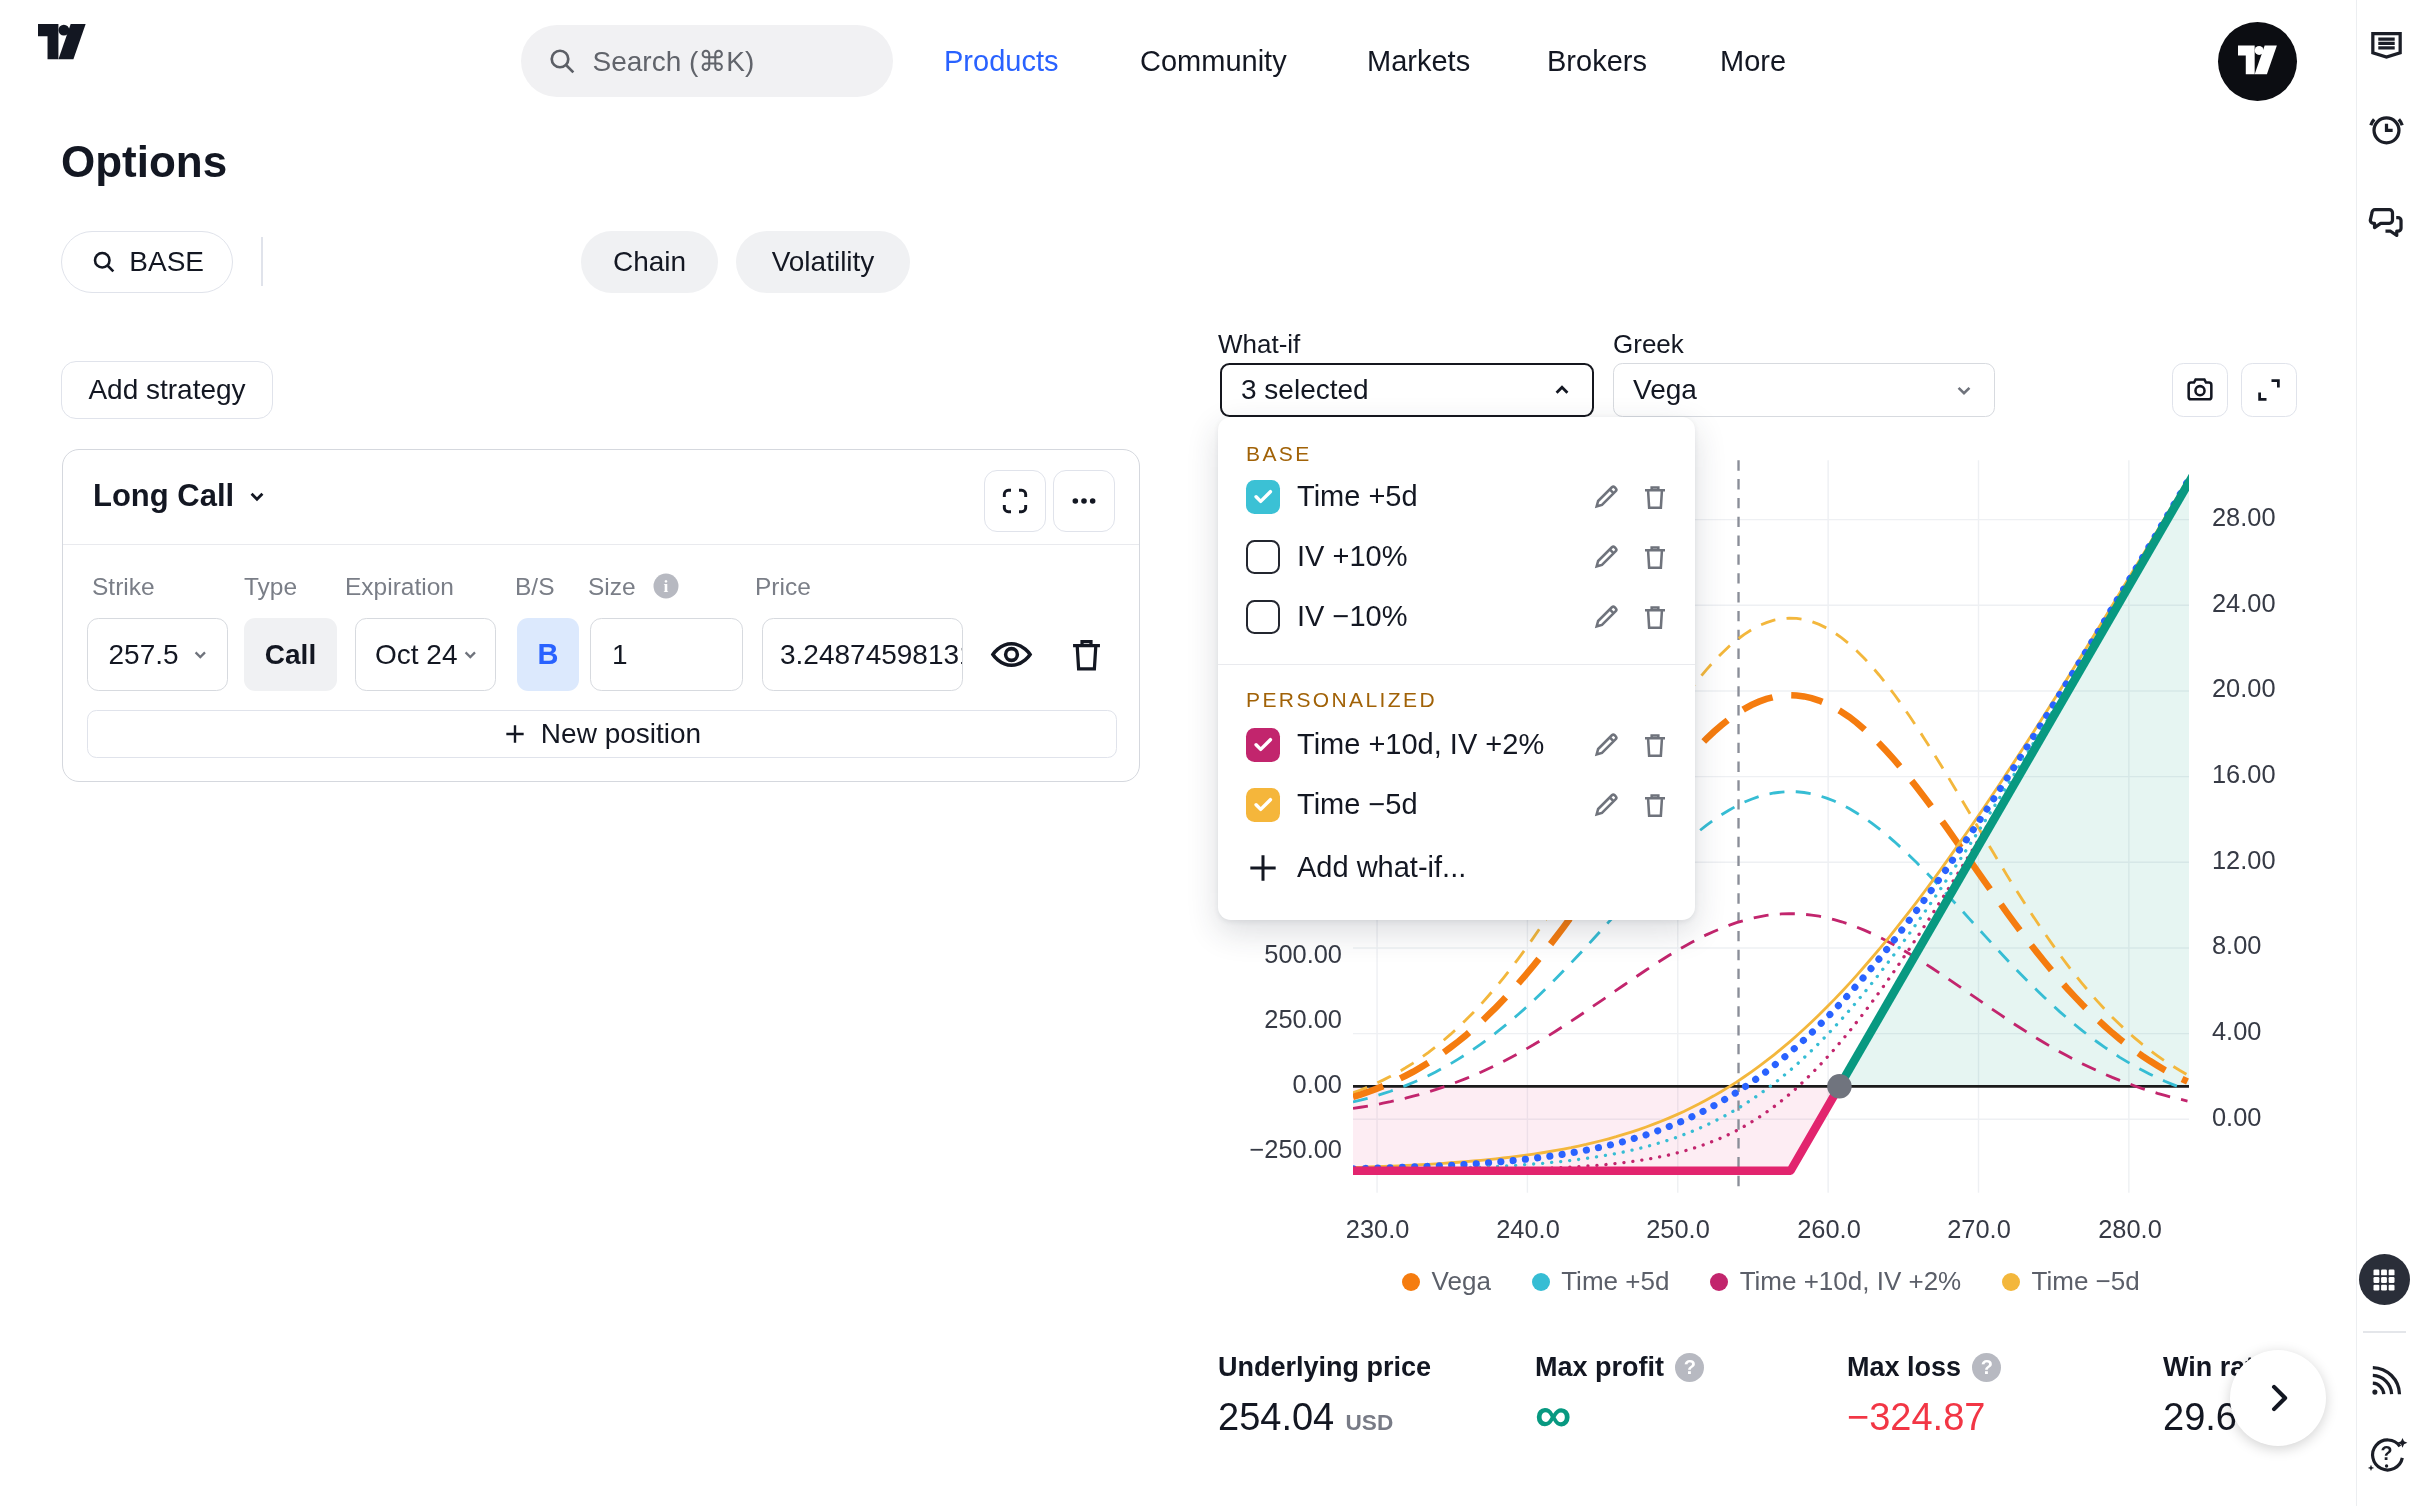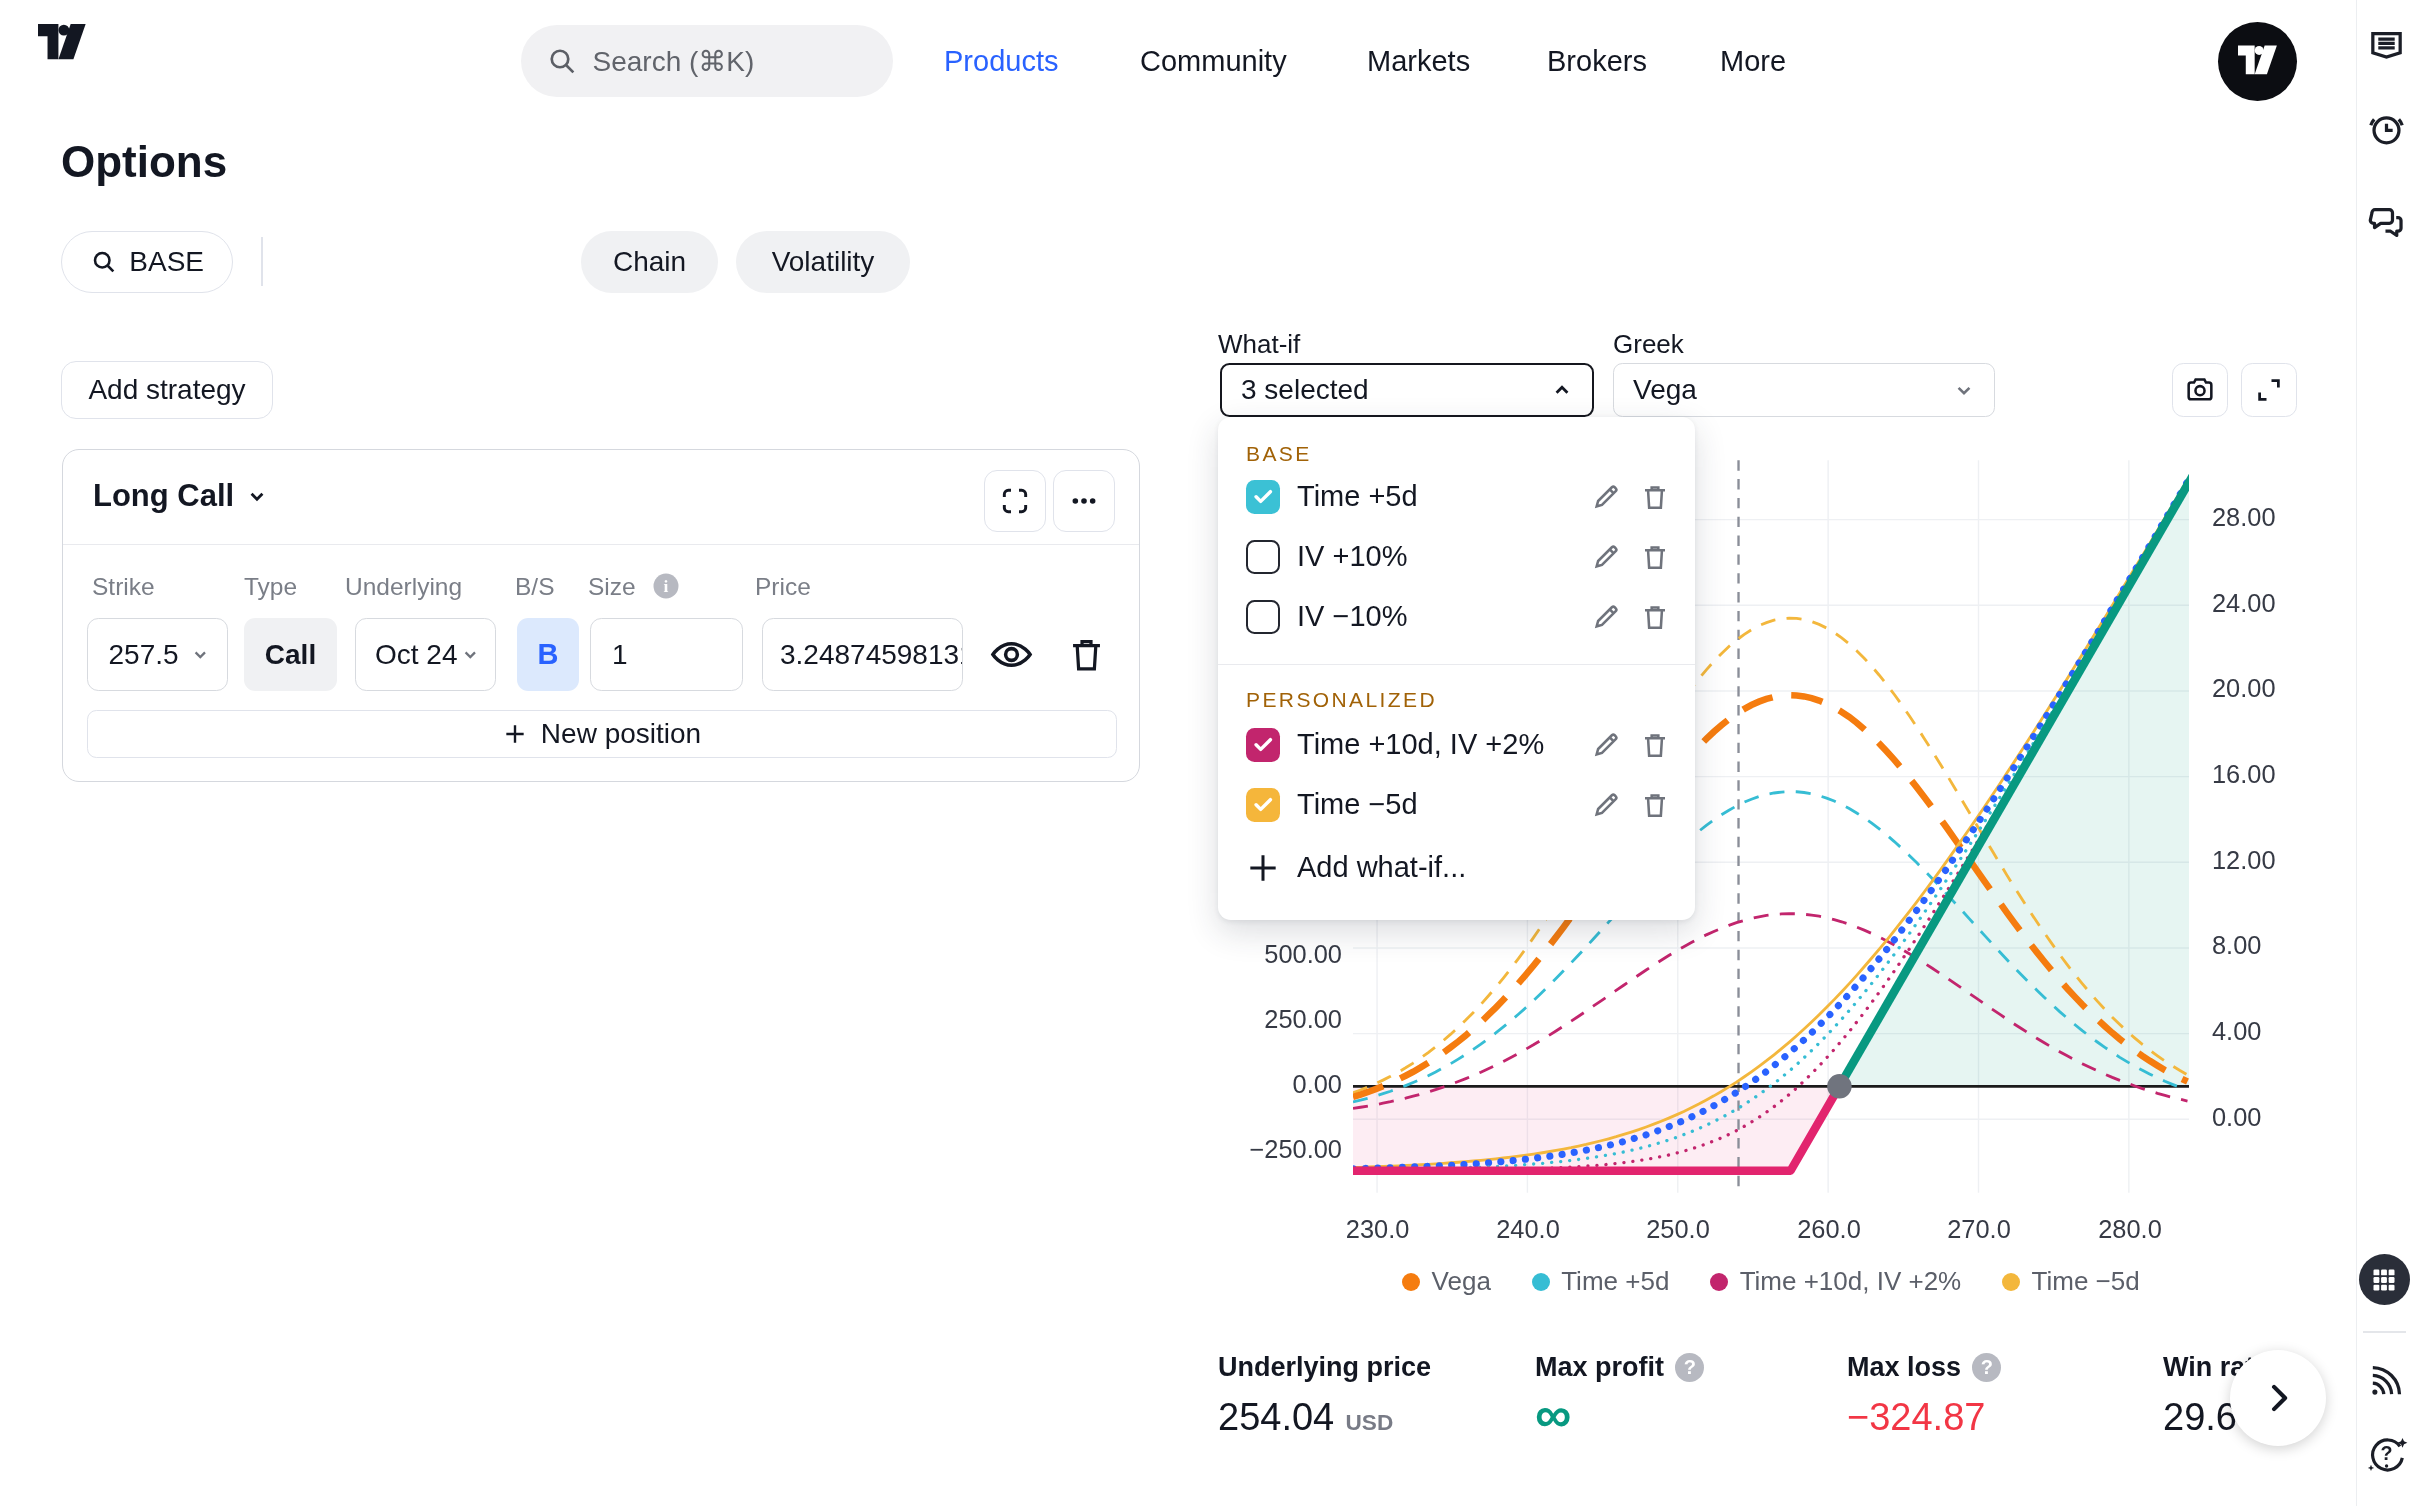--- a/index.html
+++ b/index.html
@@ -116,21 +116,21 @@
             <circle cx="5.5" cy="12" r="2.1"></circle>
             <circle cx="12" cy="12" r="2.1"></circle>
             <circle cx="18.5" cy="12" r="2.1"></circle>
           </svg>
       </span>
     </div>
     <div class="abs" style="left:0;top:94px;width:100%;height:1.4px;background:#e9eaee"></div>
 
     <div class="abs col-label" style="left:29px;top:123px">Strike</div>
     <div class="abs col-label" style="left:181px;top:123px">Type</div>
-    <div class="abs col-label" style="left:282px;top:123px">Underlying</div>
+    <div class="abs col-label" style="left:282px;top:123px">Expiration</div>
     <div class="abs col-label" style="left:452px;top:123px">B/S</div>
     <div class="abs col-label" style="left:525px;top:123px">Size</div>
     <div class="abs" style="left:588px;top:121px">
       <svg width="30" height="30" viewBox="0 0 24 24">
           <circle cx="12" cy="12" r="10" fill="#b7b9c1"></circle>
           <text x="12" y="17" text-anchor="middle" font-size="14" font-weight="bold" fill="#fff" font-family="Liberation Serif,serif">i</text>
         </svg>
     </div>
     <div class="abs col-label" style="left:692px;top:123px">Price</div>
 

